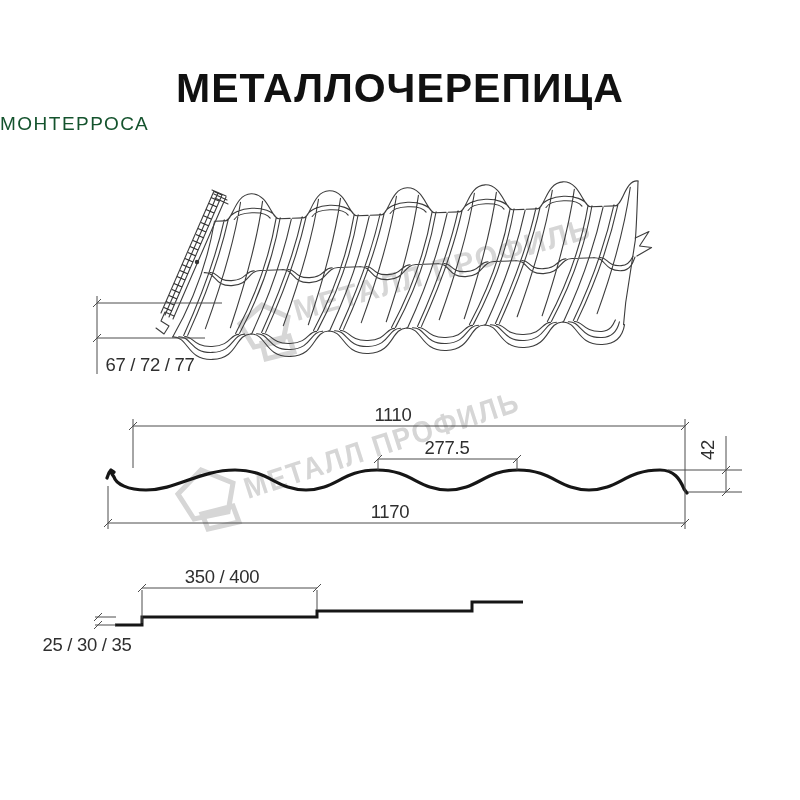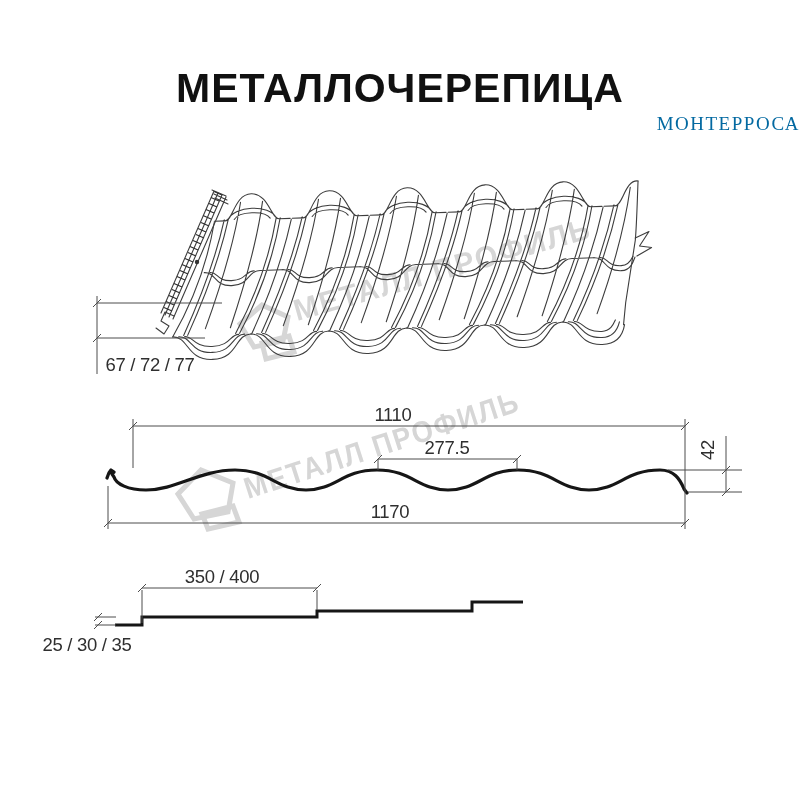--- a/index.html
+++ b/index.html
@@ -1,21 +1,21 @@
 <!DOCTYPE html>
 <html><head>
 <meta charset="utf-8">
 <style>
   html,body{margin:0;padding:0;background:#fff;}
   .canvas{position:relative;width:800px;height:800px;background:#fff;overflow:hidden;
           font-family:"Liberation Sans",sans-serif;}
   .title{position:absolute;top:68px;left:0;right:0;text-align:center;
          font-size:41px;line-height:1;font-weight:800;letter-spacing:1px;color:#111;}
-  .subtitle{position:absolute;top:114px;left:0;right:0;text-align:right;
-            font-size:19px;line-height:1;font-weight:500;letter-spacing:1.5px;color:#0369a1;font-family:Liberation Serif, serif;}
+  .subtitle{position:absolute;top:114px;left:0;right:0;text-align:left;
+            font-size:19px;line-height:1;font-weight:500;letter-spacing:1.5px;color:#14532d;}
   svg{position:absolute;left:0;top:0;}
   .thin{stroke:#3d3d3d;stroke-width:1.1;fill:none;stroke-linecap:round;stroke-linejoin:round;}
   .dim{stroke:#4d4d4d;stroke-width:1;fill:none;stroke-linecap:butt;}
   .thick{stroke:#161616;stroke-width:3.2;fill:none;stroke-linecap:round;stroke-linejoin:round;}
   .thickstep{stroke:#161616;stroke-width:3;fill:none;stroke-linecap:butt;stroke-linejoin:miter;}
   .lbl{font-family:"Liberation Sans",sans-serif;font-size:18.5px;fill:#2f2f2f;letter-spacing:-0.3px;}
   .wm-text{font-family:"Liberation Sans",sans-serif;font-weight:bold;font-size:30px;
            fill:#d6d6d6;letter-spacing:2px;}
   .wm-logo{stroke:#d6d6d6;stroke-width:5;fill:none;stroke-linejoin:miter;}
   .hatch{stroke:#2e2e2e;stroke-width:1.2;fill:none;}

